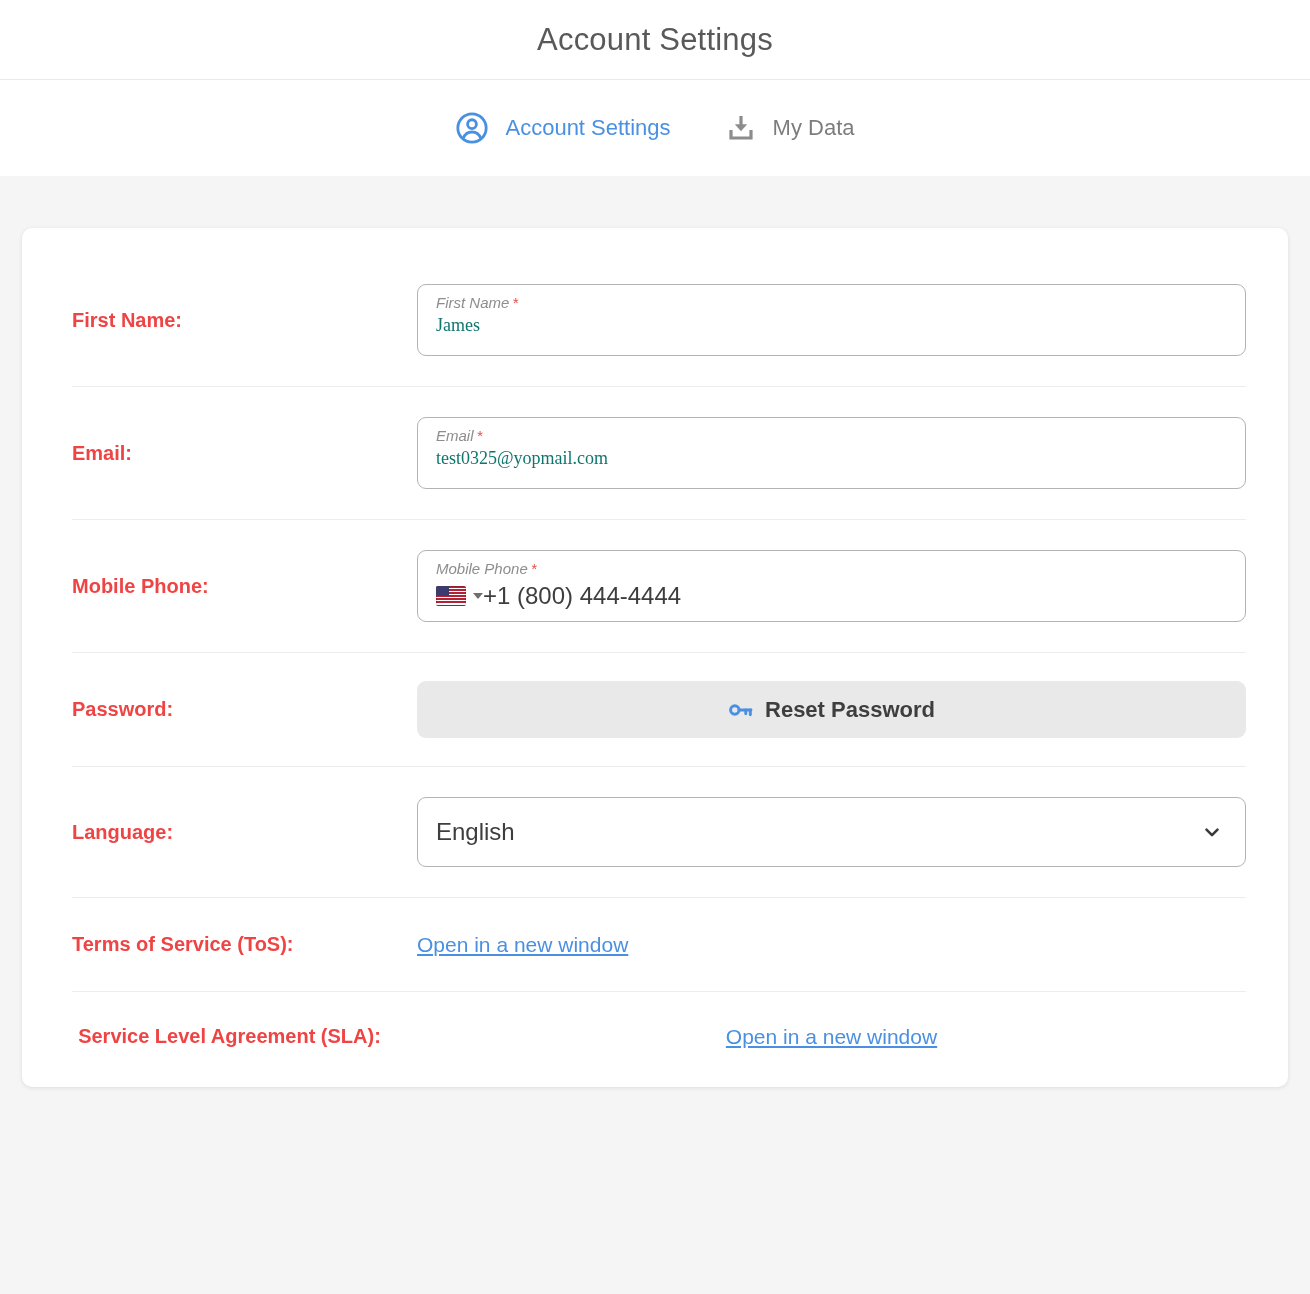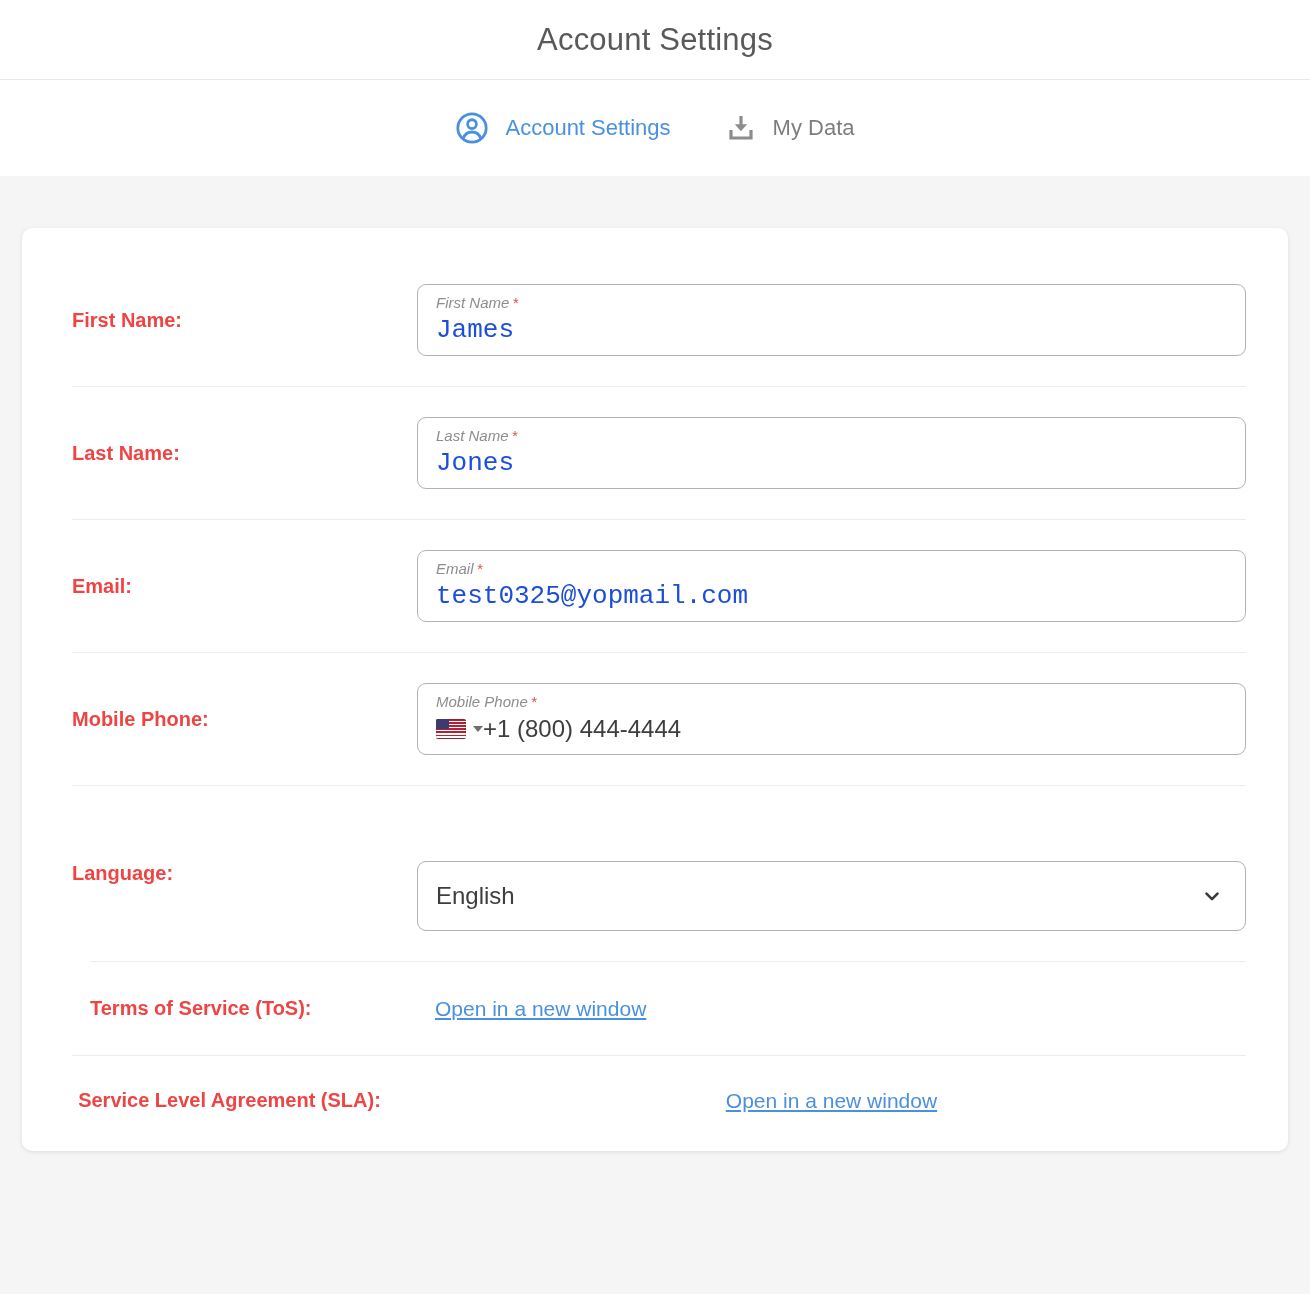--- a/index.html
+++ b/index.html
@@ -35,37 +35,37 @@
     box-shadow:0 1px 4px rgba(0,0,0,.10);
     padding:26px 42px 6px 50px;
   }
   .row {
     display:grid; grid-template-columns:345px 1fr; align-items:center;
   }
   .row + .row { border-top:1px solid #ededed; }
   .row.input-row   { padding:30px 0; }
   .row.button-row  { padding:28px 0; }
   .row.select-row  { padding:30px 0; }
-  .row.link-row    { padding:32px 0;margin-left:18px; }
+  .row.link-row    { padding:32px 0; }
   .row.link-row-tall { padding:30px 0;text-align:center; }
   .row-label {
     font-size:20px; font-weight:700; color:#ef4444; line-height:1.45;
     padding-right:30px;
   }
 
   
   .field {
     position:relative; border:1px solid #b3b3b3; border-radius:9px;
     background:#fff; height:72px; padding:9px 18px 0; width:100%;
   }
   .field-label { font-size:15px; color:#8d8d8d; line-height:1.25;font-style:italic; }
   .req { color:#e0504a; margin-left:3px; font-size:15px; }
   .field-input {
     border:none; outline:none; background:transparent; width:100%;
-    font-family:Liberation Mono, monospace; font-size:26px; color:#1d4ed8; padding:2px 0 0; display:block;
+    font-family:Liberation Serif, serif; font-size:18px; color:#0f766e; padding:2px 0 0; display:block;
   }
   .phone-line { display:flex; align-items:center; margin-top:3px; }
   .flag-btn { display:flex; align-items:center; gap:7px; cursor:pointer; }
   .us-flag {
     position:relative; width:30px; height:20px; border-radius:2px; overflow:hidden;
     background:repeating-linear-gradient(180deg,#b22234 0 1.6px,#ffffff 1.6px 3.1px);
     box-shadow:inset 0 0 0 1px rgba(0,0,0,.12);
   }
   .us-flag::after {
     content:""; position:absolute; top:0; left:0; width:13px; height:10.5px;
@@ -80,21 +80,21 @@
   
   .reset-btn {
     width:100%; height:57px; border:none; border-radius:9px; background:#e9e9e9;
     display:flex; align-items:center; justify-content:center; gap:11px;
     font-family:inherit; font-size:22px; font-weight:700; color:#3e3e3e; cursor:pointer;
   }
 
   
   .select {
     position:relative; border:1px solid #b3b3b3; border-radius:9px; background:#fff;
-    height:70px; display:flex; align-items:center; padding:0 42px 0 18px; cursor:pointer;margin-top:45px;
+    height:70px; display:flex; align-items:center; padding:0 42px 0 18px; cursor:pointer;
   }
   .select-value { font-size:24px; color:#3e3e3e; }
   .select-chevron { position:absolute; right:22px; top:50%; transform:translateY(-50%); }
 
   
   .link { font-size:21px; color:#4a90e2; text-decoration:underline; cursor:pointer; }
 
   svg { display:block; }
 </style>
 </head>
@@ -131,27 +131,20 @@
   <section class="card">
 
     <div class="row input-row">
       <div class="row-label">First Name:</div>
       <div class="field">
         <div class="field-label"><span>First Name</span><span class="req">*</span></div>
         <input class="field-input" type="text" value="James" style="">
       </div>
     </div>
 
-    <div class="row input-row">
-      <div class="row-label">Last Name:</div>
-      <div class="field">
-        <div class="field-label"><span>Last Name</span><span class="req">*</span></div>
-        <input class="field-input" type="text" value="Jones" style="">
-      </div>
-    </div>
 
     <div class="row input-row">
       <div class="row-label">Email:</div>
       <div class="field">
         <div class="field-label"><span>Email</span><span class="req">*</span></div>
         <input class="field-input" type="text" value="test0325@yopmail.com" style="">
       </div>
     </div>
 
     <div class="row input-row">
@@ -161,20 +154,34 @@
         <div class="phone-line">
           <span class="flag-btn">
             <span class="us-flag"></span>
             <span class="flag-caret"></span>
           </span>
           <span class="phone-value">+1 (800) 444-4444</span>
         </div>
       </div>
     </div>
 
+    <div class="row button-row">
+      <div class="row-label">Password:</div>
+      <button class="reset-btn">
+        <span>
+          <svg width="26" height="26" viewBox="0 0 24 24" fill="none" stroke="#4a90e2" stroke-width="2.7" stroke-linecap="round">
+            <circle cx="6.3" cy="12" r="3.9"></circle>
+            <path d="M10.2 12H21.2"></path>
+            <path d="M16.4 12v3.4"></path>
+            <path d="M20.6 12v4.4"></path>
+          </svg>
+        </span>
+        <span>Reset Password</span>
+      </button>
+    </div>
 
     <div class="row select-row">
       <div class="row-label">Language:</div>
       <div class="select">
         <span class="select-value">English</span>
         <span class="select-chevron">
           <svg width="22" height="22" viewBox="0 0 24 24" fill="none" stroke="#3a3a3a" stroke-width="2.8" stroke-linecap="round" stroke-linejoin="round">
             <polyline points="6,9.5 12,15.5 18,9.5"></polyline>
           </svg>
         </span>

